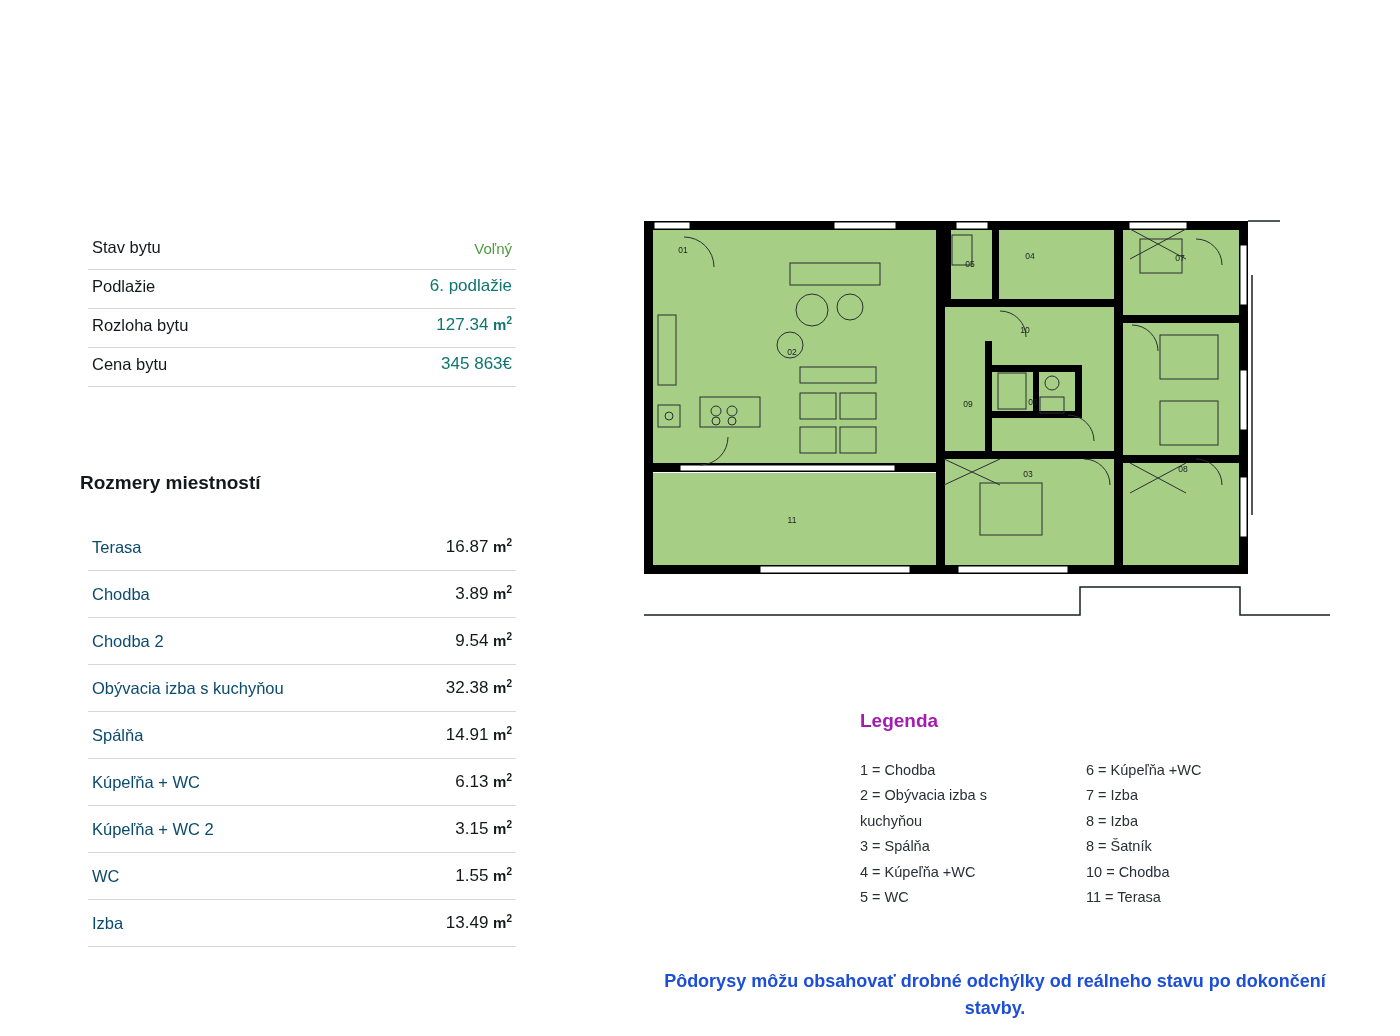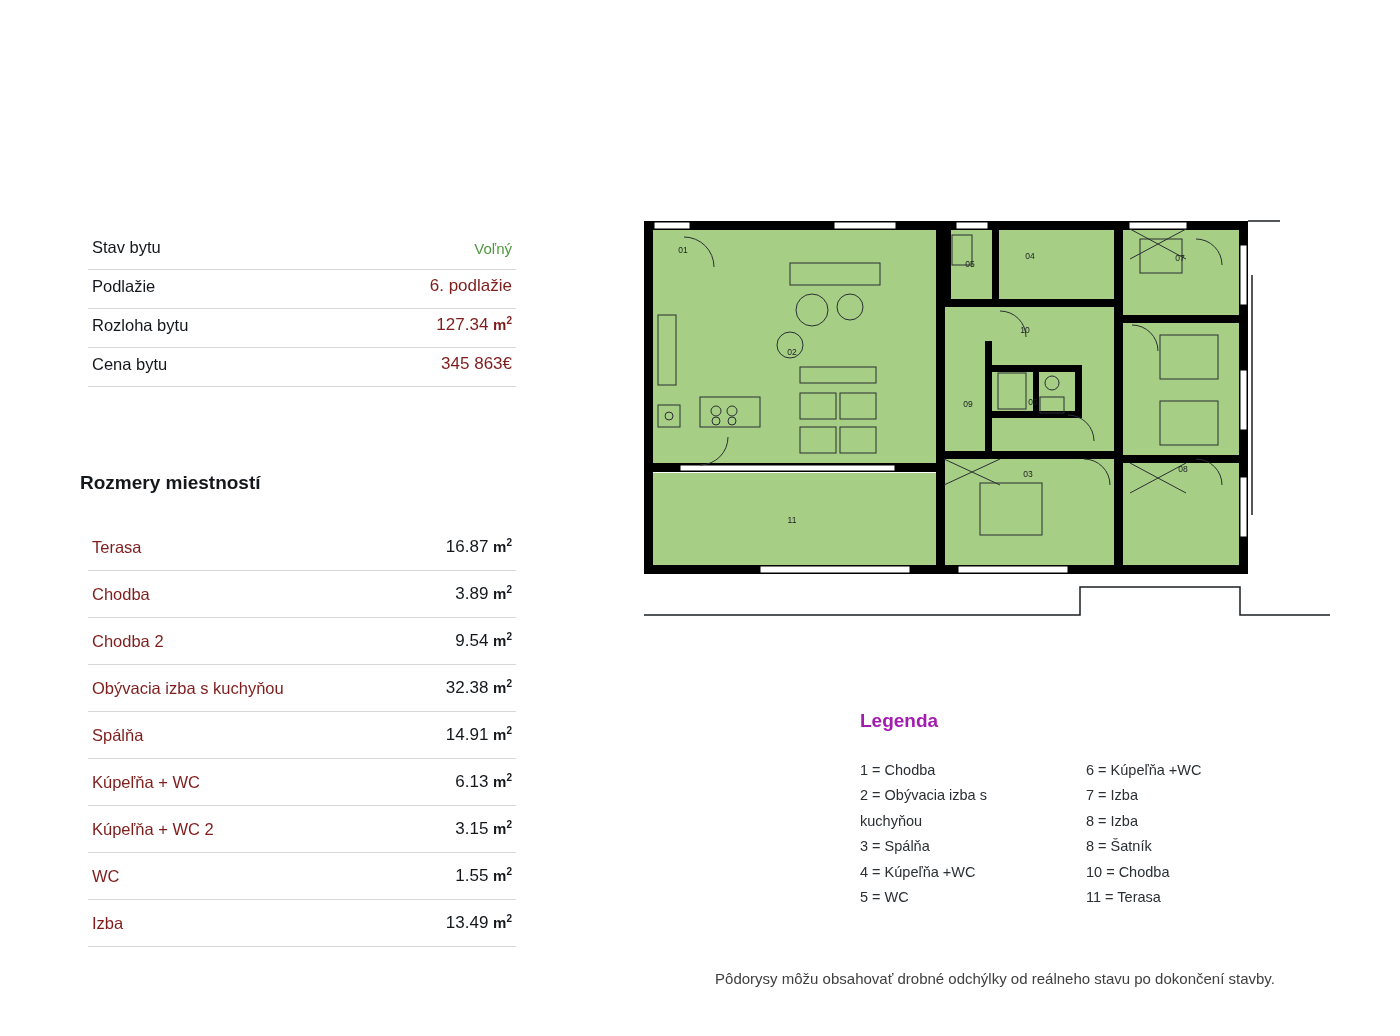--- a/index.html
+++ b/index.html
@@ -42,21 +42,21 @@
   }
   .info-row {
     display: flex;
     justify-content: space-between;
     align-items: flex-end;
     padding: 6px 4px 12px 4px;
     border-bottom: 1px solid #d6d8da;
     font-size: 16.5px;
   }
   .info-row .lbl { color: #14181c; }
-  .info-row .val { color: #7f1d1d; font-size: 17px; }
+  .info-row .val { color: #0f766e; font-size: 17px; }
   .val.free { color: #4e9a3e; font-size: 15px; }
   .unit { font-weight: 700; font-size: 15px; }
   .unit sup { font-size: 10px; vertical-align: super; }
 
   
   .rooms-title {
     position: absolute;
     left: 80px; top: 472px;
     font-size: 19px;
     font-weight: 700;
@@ -68,21 +68,21 @@
     width: 428px;
   }
   .room-row {
     display: flex;
     justify-content: space-between;
     align-items: flex-end;
     padding: 6px 4px 13px 4px;
     border-bottom: 1px solid #d6d8da;
     font-size: 16.5px;
   }
-  .room-row .r-name { color: #7f1d1d; margin-top: 8px; }
+  .room-row .r-name { color: #0c4a6e; margin-top: 8px; }
   .room-row .r-val  { color: #14181c; font-size: 17px; }
 
   
   .plan-wrap {
     position: absolute;
     left: 640px; top: 215px;
     width: 700px; height: 430px;
   }
   .plan-svg { display: block; }
 
@@ -108,23 +108,24 @@
     line-height: 1.75;
     color: #2a2f34;
   }
 
   
   .note {
     position: absolute;
     left: 640px; top: 968px;
     width: 710px;
     text-align: center;
-    font-size: 15px;
+    font-size: 18px;
     line-height: 1.5;
-    color: #404040;
+    color: #1d4ed8;
+    font-weight: bold;
   }
 
   .room-num {
     font-size: 8.5px;
     fill: #1b1f23;
     font-family: "Liberation Sans", sans-serif;
   }
 </style>
 </head>
 <body>

